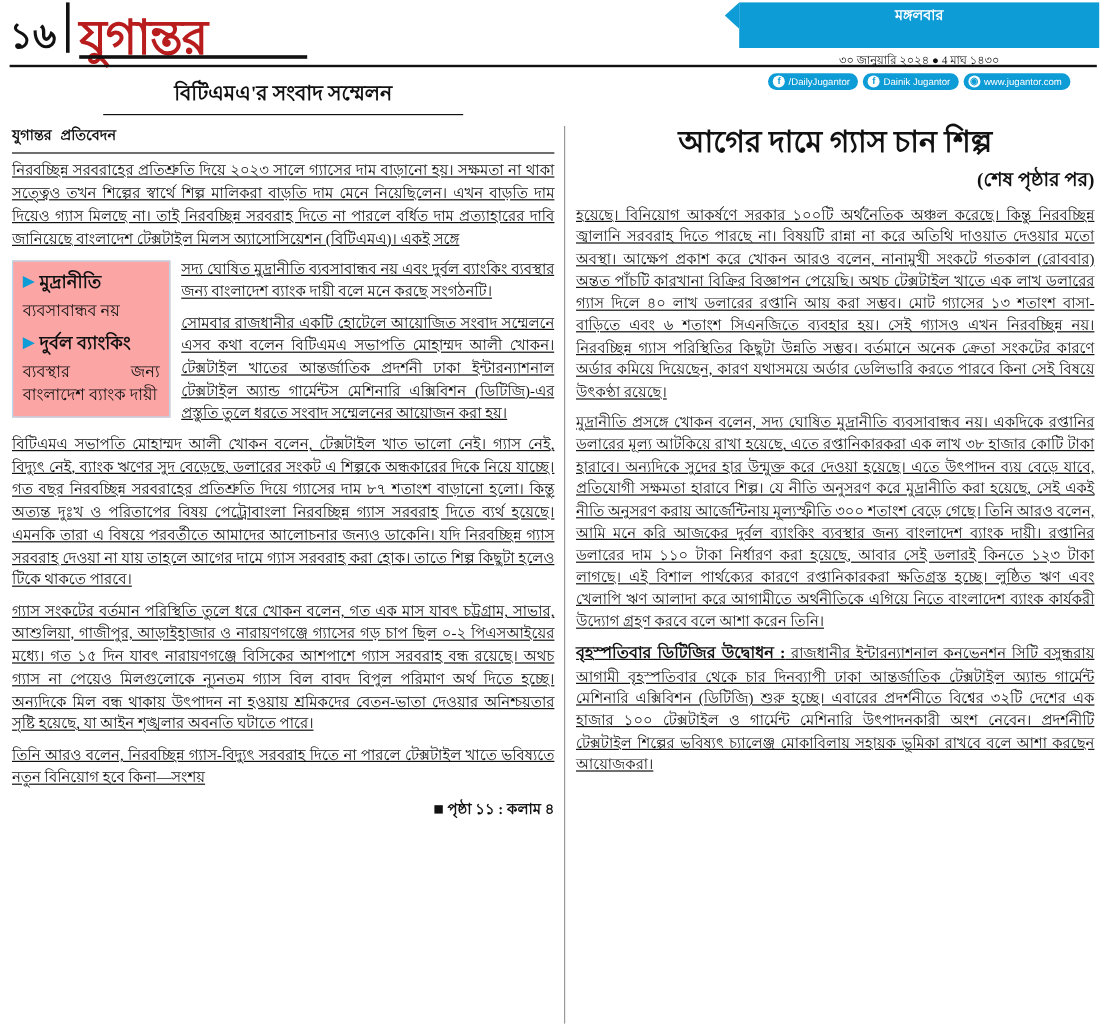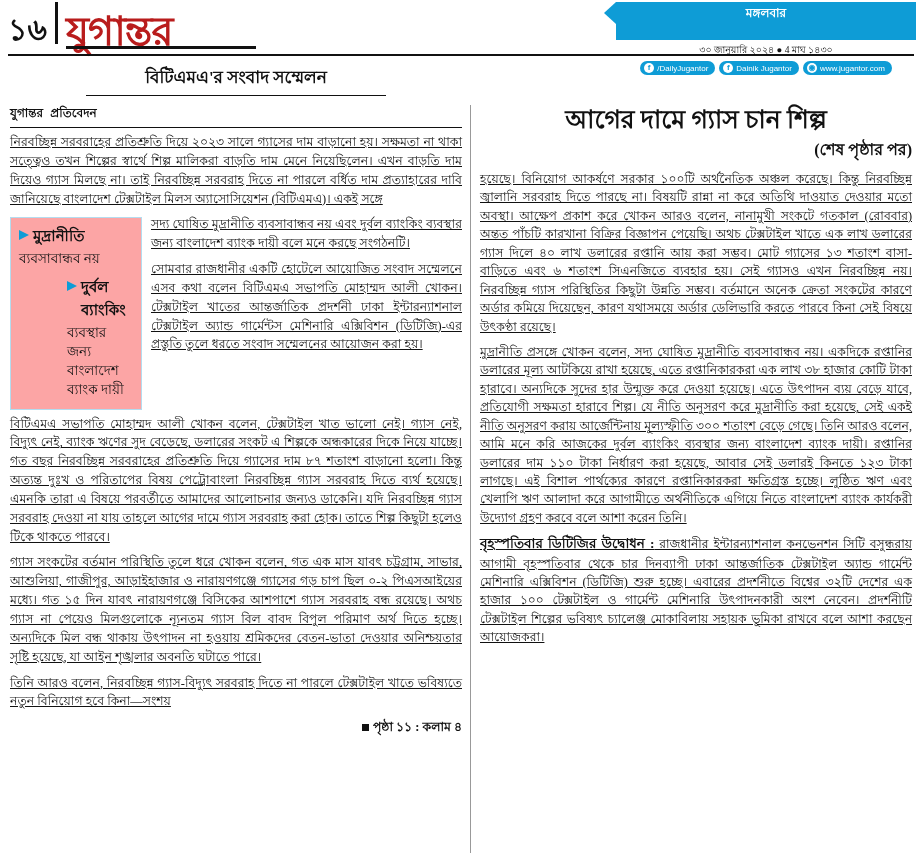--- a/index.html
+++ b/index.html
@@ -193,21 +193,21 @@
   .flow-wrap { overflow: hidden; }
   .pullbox {
     float: left;
     width: 132px;
     background: #fca5a5;
     border: 1px solid #b4dcef;
     margin: 2px 9px 5px 0;
     padding: 7px 8px 9px 8px;
   }
   .pull-item { margin-bottom: 8px; }
-  .pull-item:last-child { margin-bottom: 0; margin-left: 48px; }
+  .pull-item:last-child { margin-bottom: 0; }
   .pull-head {
     font-family: "Liberation Serif", serif;
     font-size: 15px;
     font-weight: bold;
     color: #111;
     margin-bottom: 1px;
     padding-left: 14px;
     position: relative;
   }
   .pull-head:before {

